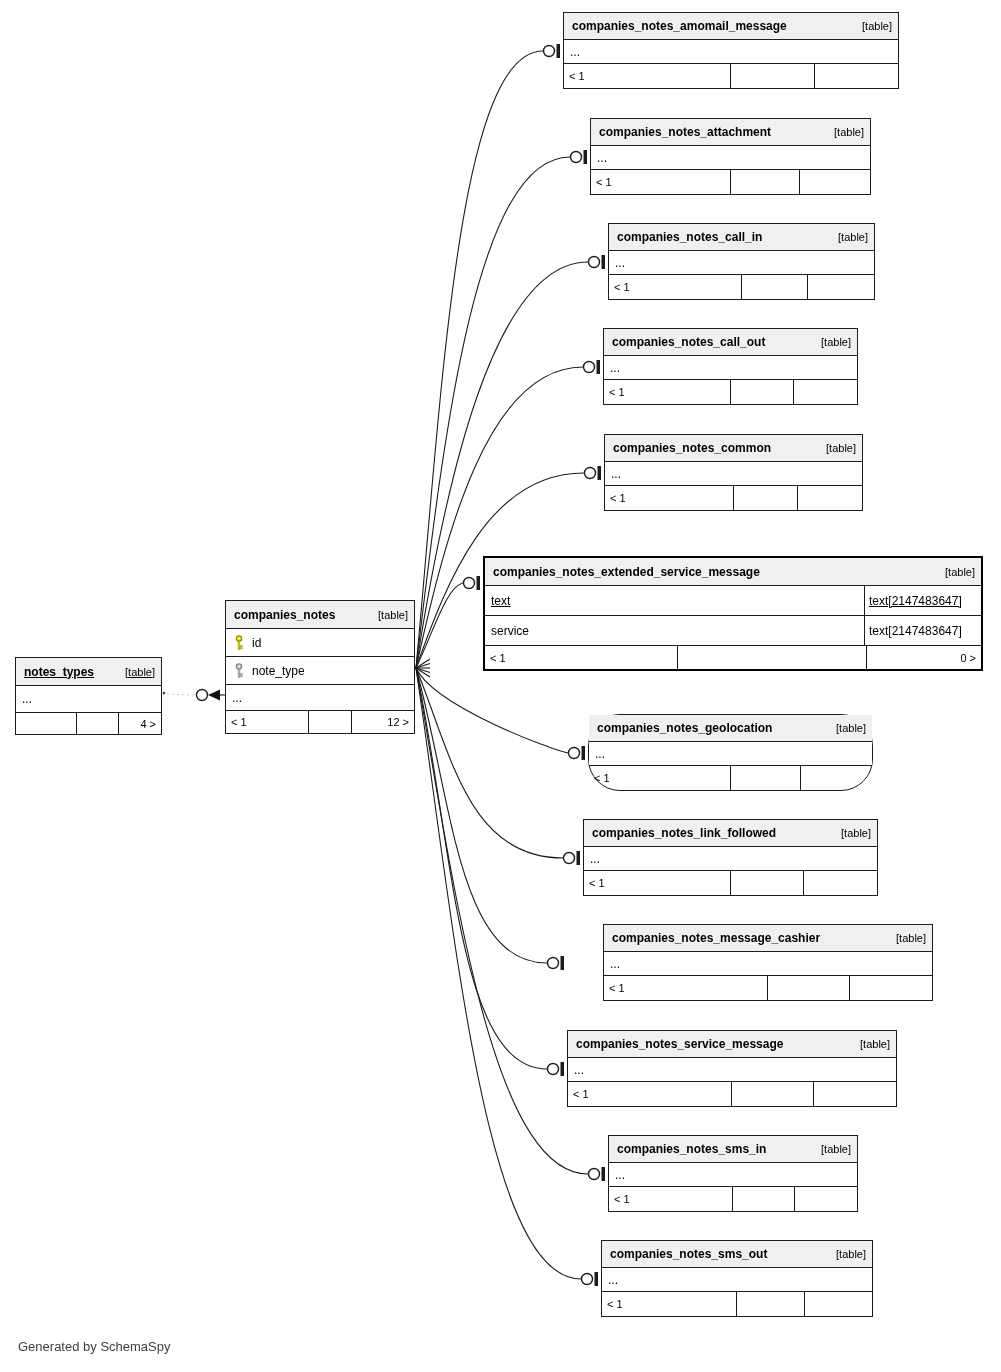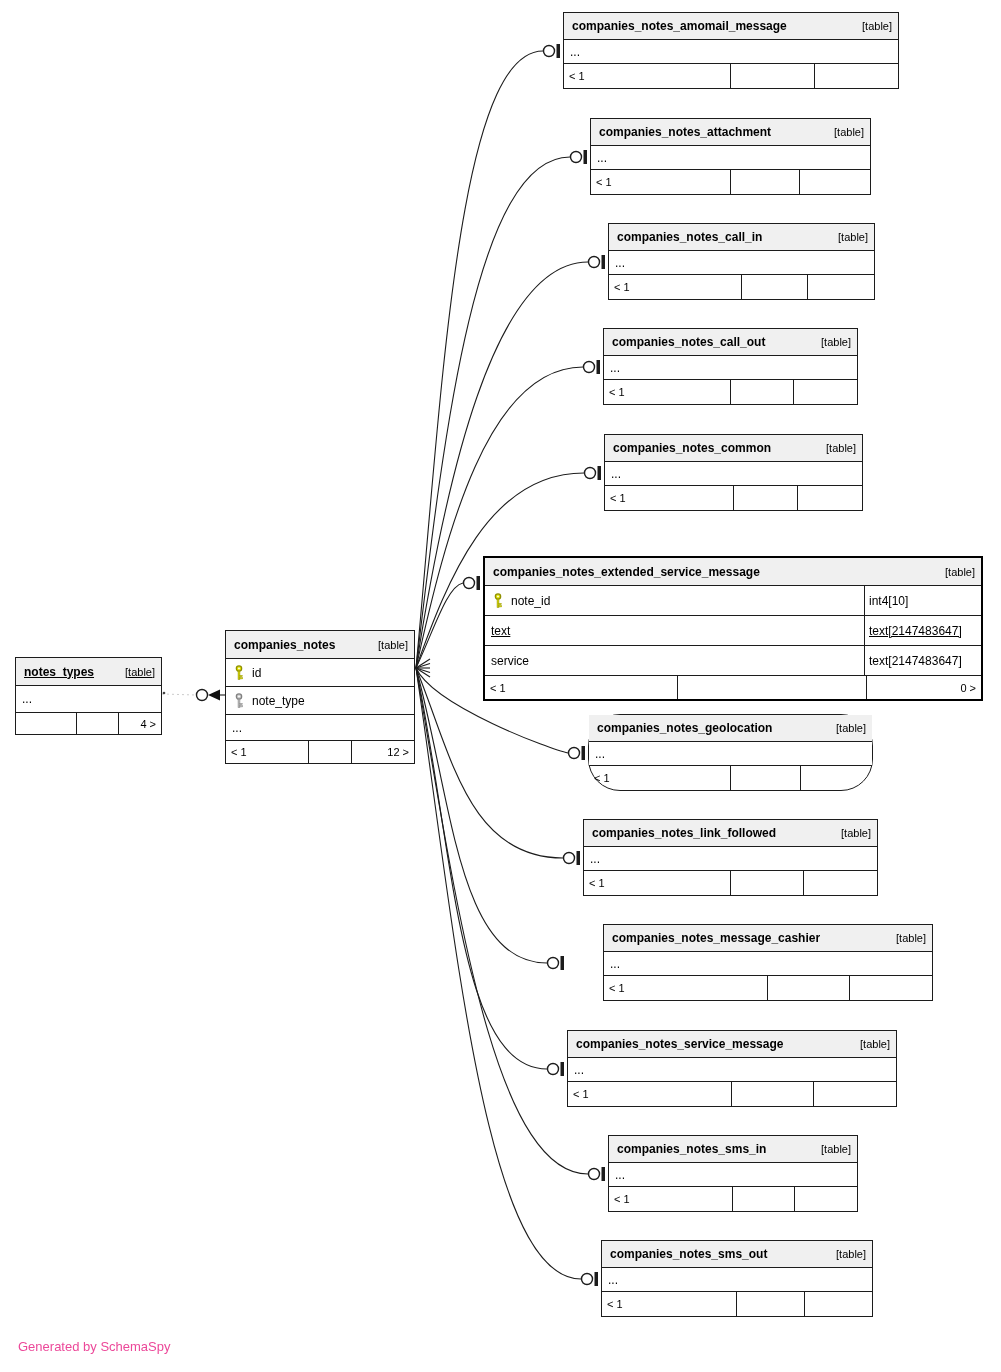--- a/index.html
+++ b/index.html
@@ -34,21 +34,21 @@
   }
   .tbl-f{display:flex;box-sizing:border-box;}
   .tbl-f .fc{
     box-sizing:border-box;border-right:1px solid #1c1c1c;
     display:flex;align-items:center;font-size:11px;color:#000;
     padding:0 5px;white-space:nowrap;
   }
   .tbl-f .fc:last-child{border-right:none;justify-content:flex-end;}
   .tbl-f .fc:first-child{justify-content:flex-start;}
   #genby{
-    position:absolute;left:18px;top:1339px;font-size:13px;color:#ec4899;
+    position:absolute;left:18px;top:1339px;font-size:13px;color:#404040;
   }
 </style>
 </head>
 <body>
 
 <div id="canvas">
   <svg id="edges">
       <path d="M 416 668 C 442 390.34999999999997, 458 51, 543 51" fill="none" stroke="#1c1c1c" stroke-width="1.1"></path>
       <circle cx="549" cy="51" r="5.5" fill="#ffffff" stroke="#1c1c1c" stroke-width="1.4"></circle>
       <rect x="556.5" y="44" width="3.5" height="14" fill="#1c1c1c"></rect>
@@ -104,21 +104,21 @@
         </div>
         <div class="tbl-r noicon" style="height: 27px;">
           <span class="rlabel">...</span>
         </div>
         <div class="tbl-f" style="height: 21px;">
           <div class="fc" style="width: 42%; height: 21px;"></div>
           <div class="fc" style="width: 29%; height: 21px;"></div>
           <div class="fc" style="width: 29%; height: 21px;">4 &gt;</div>
         </div>
       </div>
-      <div class="tbl" style="left: 225px; top: 630px; width: 190px;">
+      <div class="tbl" style="left: 225px; top: 600px; width: 190px;">
         <div class="tbl-h" style="height: 28px;">
           <span class="tbl-name">companies_notes</span>
           <span class="tbl-tag">[table]</span>
         </div>
         <div class="tbl-r" style="height: 28px;">
           <span class="riconwrap">
             <svg width="12" height="15" viewBox="0 0 12 15">
               <circle cx="6" cy="3.6" r="2.7" fill="#e0e000" stroke="#8f8f00" stroke-width="1.2"></circle>
               <circle cx="6" cy="3.4" r="0.9" fill="#ffffff"></circle>
               <rect x="5.1" y="6" width="1.8" height="8.4" fill="#e0e000" stroke="#8f8f00" stroke-width="0.6"></rect>
@@ -217,33 +217,20 @@
           <div class="fc" style="width: 50%; height: 24px;">&lt; 1</div>
           <div class="fc" style="width: 25%; height: 24px;"></div>
           <div class="fc" style="width: 25%; height: 24px;"></div>
         </div>
       </div>
       <div class="tbl hl" style="left: 483px; top: 540px; width: 500px; margin-top: 16px;">
         <div class="tbl-h" style="height: 28px;">
           <span class="tbl-name">companies_notes_extended_service_message</span>
           <span class="tbl-tag">[table]</span>
         </div>
-        <div class="tbl-r" style="height: 30px;">
-          <span class="riconwrap">
-            <svg width="12" height="15" viewBox="0 0 12 15">
-              <circle cx="6" cy="3.6" r="2.7" fill="#e0e000" stroke="#8f8f00" stroke-width="1.2"></circle>
-              <circle cx="6" cy="3.4" r="0.9" fill="#ffffff"></circle>
-              <rect x="5.1" y="6" width="1.8" height="8.4" fill="#e0e000" stroke="#8f8f00" stroke-width="0.6"></rect>
-              <rect x="6.8" y="10.4" width="2.4" height="1.3" fill="#e0e000" stroke="#8f8f00" stroke-width="0.5"></rect>
-              <rect x="6.8" y="12.6" width="2.9" height="1.3" fill="#e0e000" stroke="#8f8f00" stroke-width="0.5"></rect>
-            </svg>
-          </span>
-          <span class="rlabel">note_id</span>
-          <span class="rtype">int4[10]</span>
-        </div>
         <div class="tbl-r noicon" style="height: 30px; text-decoration: underline;">
           <span class="rlabel">text</span>
           <span class="rtype">text[2147483647]</span>
         </div>
         <div class="tbl-r noicon" style="height: 30px;">
           <span class="rlabel">service</span>
           <span class="rtype">text[2147483647]</span>
         </div>
         <div class="tbl-f" style="height: 23px;">
           <div class="fc" style="width: 39%; height: 23px;">&lt; 1</div>

